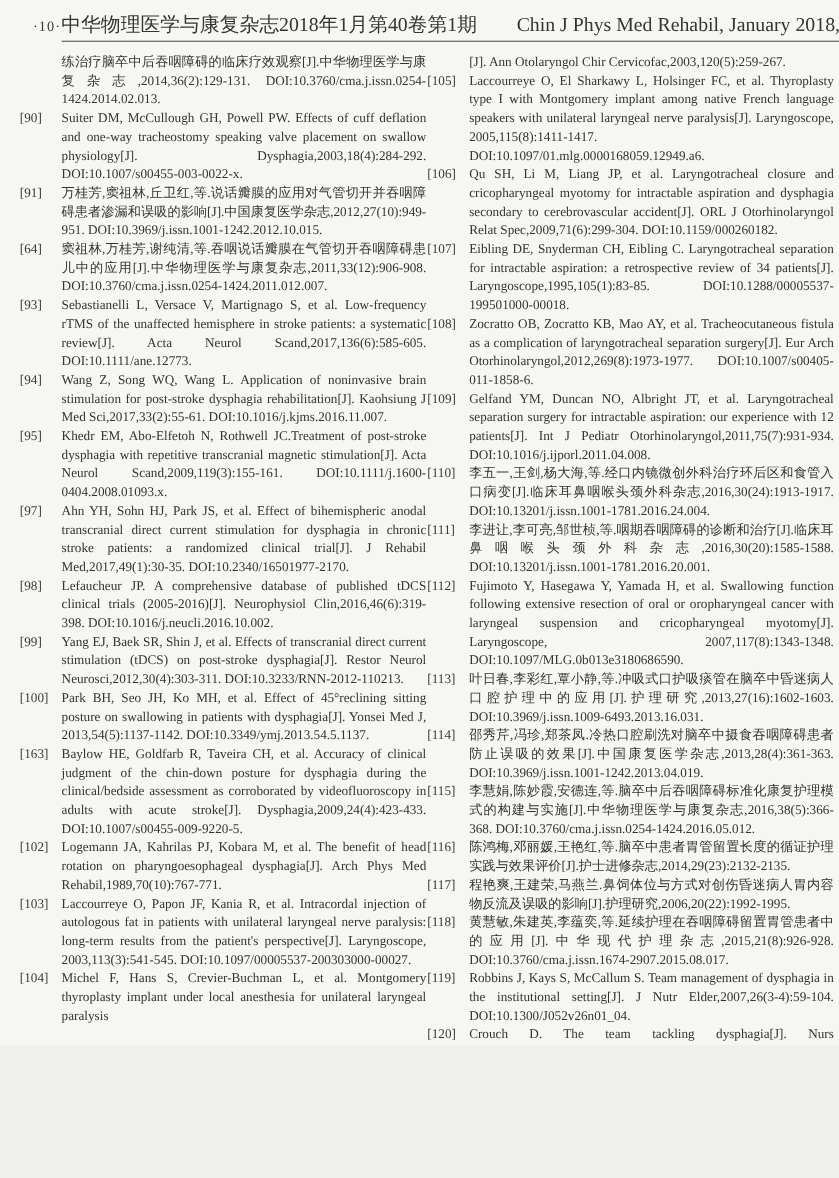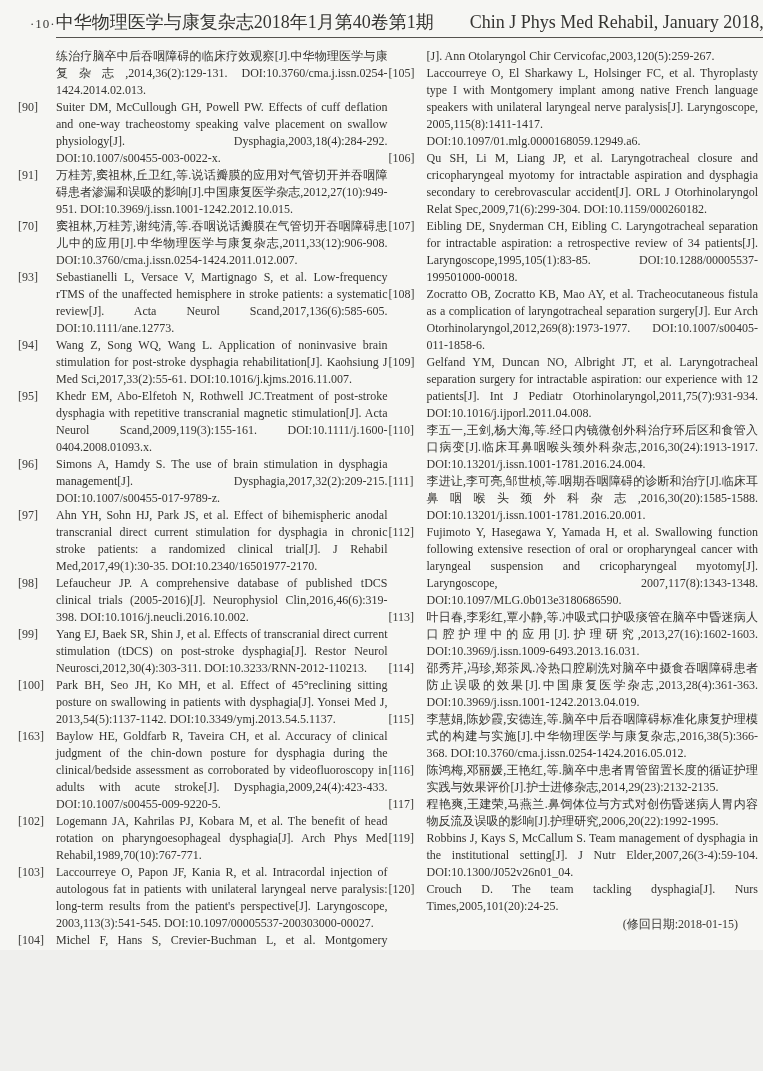--- a/index.html
+++ b/index.html
@@ -90,43 +90,39 @@
           <span class="ref-num">[90]</span>
           <span class="ref-text">Suiter DM, McCullough GH, Powell PW. Effects of cuff deflation and one-way tracheostomy speaking valve placement on swallow physiology[J]. Dysphagia,2003,18(4):284-292. DOI:10.1007/s00455-003-0022-x.</span>
         </div>
 
         <div class="ref">
           <span class="ref-num">[91]</span>
           <span class="ref-text">万桂芳,窦祖林,丘卫红,等.说话瓣膜的应用对气管切开并吞咽障碍患者渗漏和误吸的影响[J].中国康复医学杂志,2012,27(10):949-951. DOI:10.3969/j.issn.1001-1242.2012.10.015.</span>
         </div>
 
         <div class="ref">
-          <span class="ref-num">[70]</span>
+          <span class="ref-num">[64]</span>
           <span class="ref-text">窦祖林,万桂芳,谢纯清,等.吞咽说话瓣膜在气管切开吞咽障碍患儿中的应用[J].中华物理医学与康复杂志,2011,33(12):906-908. DOI:10.3760/cma.j.issn.0254-1424.2011.012.007.</span>
         </div>
 
         <div class="ref">
           <span class="ref-num">[93]</span>
           <span class="ref-text">Sebastianelli L, Versace V, Martignago S, et al. Low-frequency rTMS of the unaffected hemisphere in stroke patients: a systematic review[J]. Acta Neurol Scand,2017,136(6):585-605. DOI:10.1111/ane.12773.</span>
         </div>
 
         <div class="ref">
           <span class="ref-num">[94]</span>
           <span class="ref-text">Wang Z, Song WQ, Wang L. Application of noninvasive brain stimulation for post-stroke dysphagia rehabilitation[J]. Kaohsiung J Med Sci,2017,33(2):55-61. DOI:10.1016/j.kjms.2016.11.007.</span>
         </div>
 
         <div class="ref">
           <span class="ref-num">[95]</span>
           <span class="ref-text">Khedr EM, Abo-Elfetoh N, Rothwell JC.Treatment of post-stroke dysphagia with repetitive transcranial magnetic stimulation[J]. Acta Neurol Scand,2009,119(3):155-161. DOI:10.1111/j.1600-0404.2008.01093.x.</span>
         </div>
 
-        <div class="ref">
-          <span class="ref-num">[96]</span>
-          <span class="ref-text">Simons A, Hamdy S. The use of brain stimulation in dysphagia management[J]. Dysphagia,2017,32(2):209-215. DOI:10.1007/s00455-017-9789-z.</span>
-        </div>
 
         <div class="ref">
           <span class="ref-num">[97]</span>
           <span class="ref-text">Ahn YH, Sohn HJ, Park JS, et al. Effect of bihemispheric anodal transcranial direct current stimulation for dysphagia in chronic stroke patients: a randomized clinical trial[J]. J Rehabil Med,2017,49(1):30-35. DOI:10.2340/16501977-2170.</span>
         </div>
 
         <div class="ref">
           <span class="ref-num">[98]</span>
           <span class="ref-text">Lefaucheur JP. A comprehensive database of published tDCS clinical trials (2005-2016)[J]. Neurophysiol Clin,2016,46(6):319-398. DOI:10.1016/j.neucli.2016.10.002.</span>
         </div>
@@ -228,20 +224,24 @@
           <div class="ref">
             <span class="ref-num">[116]</span>
             <span class="ref-text">陈鸿梅,邓丽媛,王艳红,等.脑卒中患者胃管留置长度的循证护理实践与效果评价[J].护士进修杂志,2014,29(23):2132-2135.</span>
           </div>
 
           <div class="ref">
             <span class="ref-num">[117]</span>
             <span class="ref-text">程艳爽,王建荣,马燕兰.鼻饲体位与方式对创伤昏迷病人胃内容物反流及误吸的影响[J].护理研究,2006,20(22):1992-1995.</span>
           </div>
 
+          <div class="ref">
+            <span class="ref-num">[118]</span>
+            <span class="ref-text">黄慧敏,朱建英,李蕴奕,等.延续护理在吞咽障碍留置胃管患者中的应用[J].中华现代护理杂志,2015,21(8):926-928. DOI:10.3760/cma.j.issn.1674-2907.2015.08.017.</span>
+          </div>
 
           <div class="ref">
             <span class="ref-num">[119]</span>
             <span class="ref-text">Robbins J, Kays S, McCallum S. Team management of dysphagia in the institutional setting[J]. J Nutr Elder,2007,26(3-4):59-104. DOI:10.1300/J052v26n01_04.</span>
           </div>
 
           <div class="ref">
             <span class="ref-num">[120]</span>
             <span class="ref-text">Crouch D. The team tackling dysphagia[J]. Nurs Times,2005,101(20):24-25.</span>
           </div>

